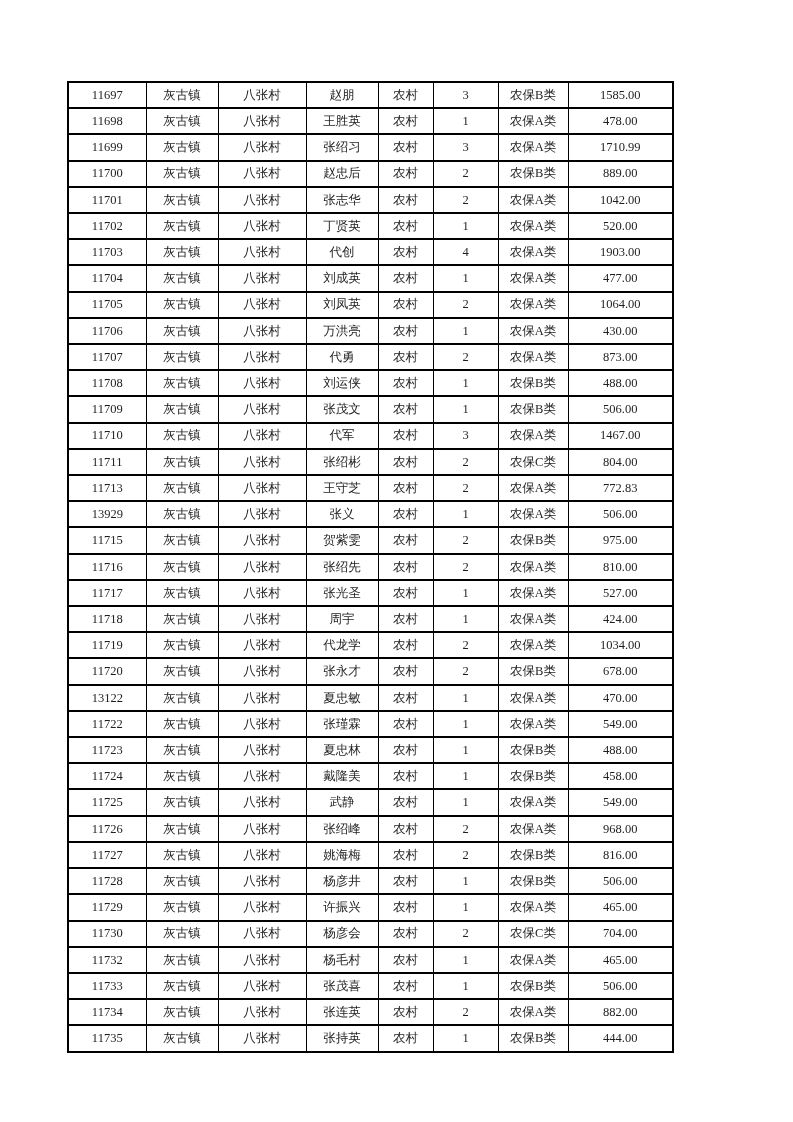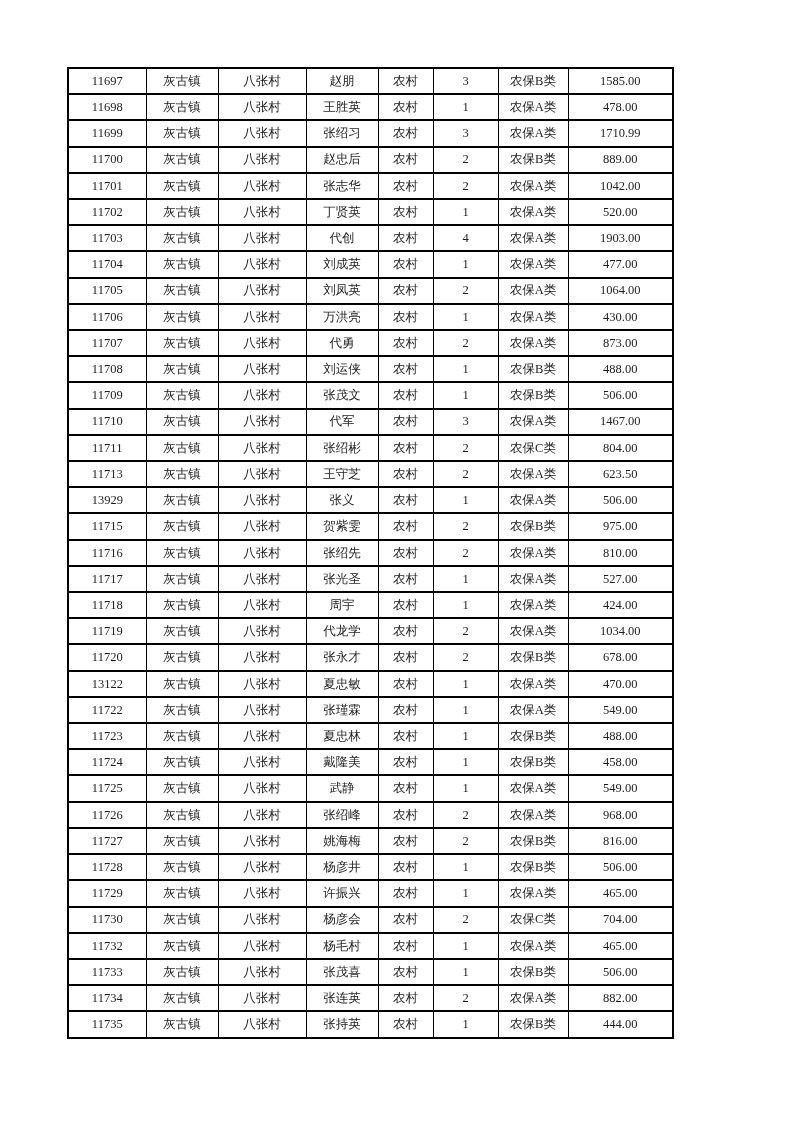--- a/index.html
+++ b/index.html
@@ -13,21 +13,21 @@
   .page {
     position: relative;
     width: 793px;
     height: 1122px;
     background: #ffffff;
     overflow: hidden;
   }
   table.records {
     position: absolute;
     left: 67px;
-    top: 67px;
+    top: 81px;
     width: 605px;
     height: 972px;
     border-collapse: collapse;
     table-layout: fixed;
     border: 2px solid #000000;
   }
   table.records td {
     border-left: 1px solid #000000;
     border-right: 1px solid #000000;
     border-top: 2px solid #000000;
@@ -217,21 +217,21 @@
           <td>804.00</td>
         </tr>
         <tr>
           <td>11713</td>
           <td>灰古镇</td>
           <td>八张村</td>
           <td>王守芝</td>
           <td>农村</td>
           <td>2</td>
           <td>农保A类</td>
-          <td>623.50</td>
+          <td>772.83</td>
         </tr>
         <tr>
           <td>13929</td>
           <td>灰古镇</td>
           <td>八张村</td>
           <td>张义</td>
           <td>农村</td>
           <td>1</td>
           <td>农保A类</td>
           <td>506.00</td>

